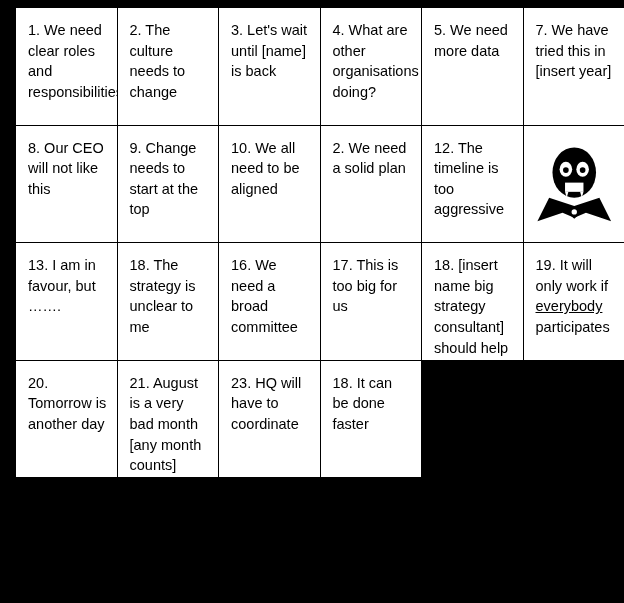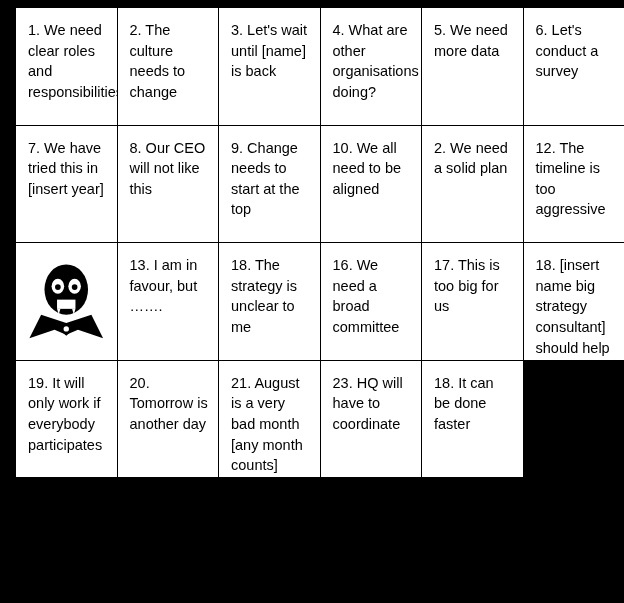--- a/index.html
+++ b/index.html
@@ -48,20 +48,21 @@
     display: flex;
     align-items: center;
     justify-content: center;
   }
   .free-icon {
     width: 100%;
     height: 100%;
     display: block;
   }
   .underline-word {
+    text-decoration: underline;
   }
 </style>
 </head>
 <body>
 
 <div class="board">
   <div class="grid" id="grid">
       <div class="cell">
         <span class="cell-text">1. We need clear roles and responsibilities</span>
       </div>
@@ -69,23 +70,20 @@
         <span class="cell-text">2. The culture needs to change</span>
       </div>
       <div class="cell">
         <span class="cell-text">3. Let's wait until [name] is back</span>
       </div>
       <div class="cell">
         <span class="cell-text">4. What are other organisations doing?</span>
       </div>
       <div class="cell">
         <span class="cell-text">5. We need more data</span>
-      </div>
-      <div class="cell">
-        <span class="cell-text">6. Let's conduct a survey</span>
       </div>
       <div class="cell">
         <span class="cell-text">7. We have tried this in [insert year]</span>
       </div>
       <div class="cell">
         <span class="cell-text">8. Our CEO will not like this</span>
       </div>
       <div class="cell">
         <span class="cell-text">9. Change needs to start at the top</span>
       </div>

